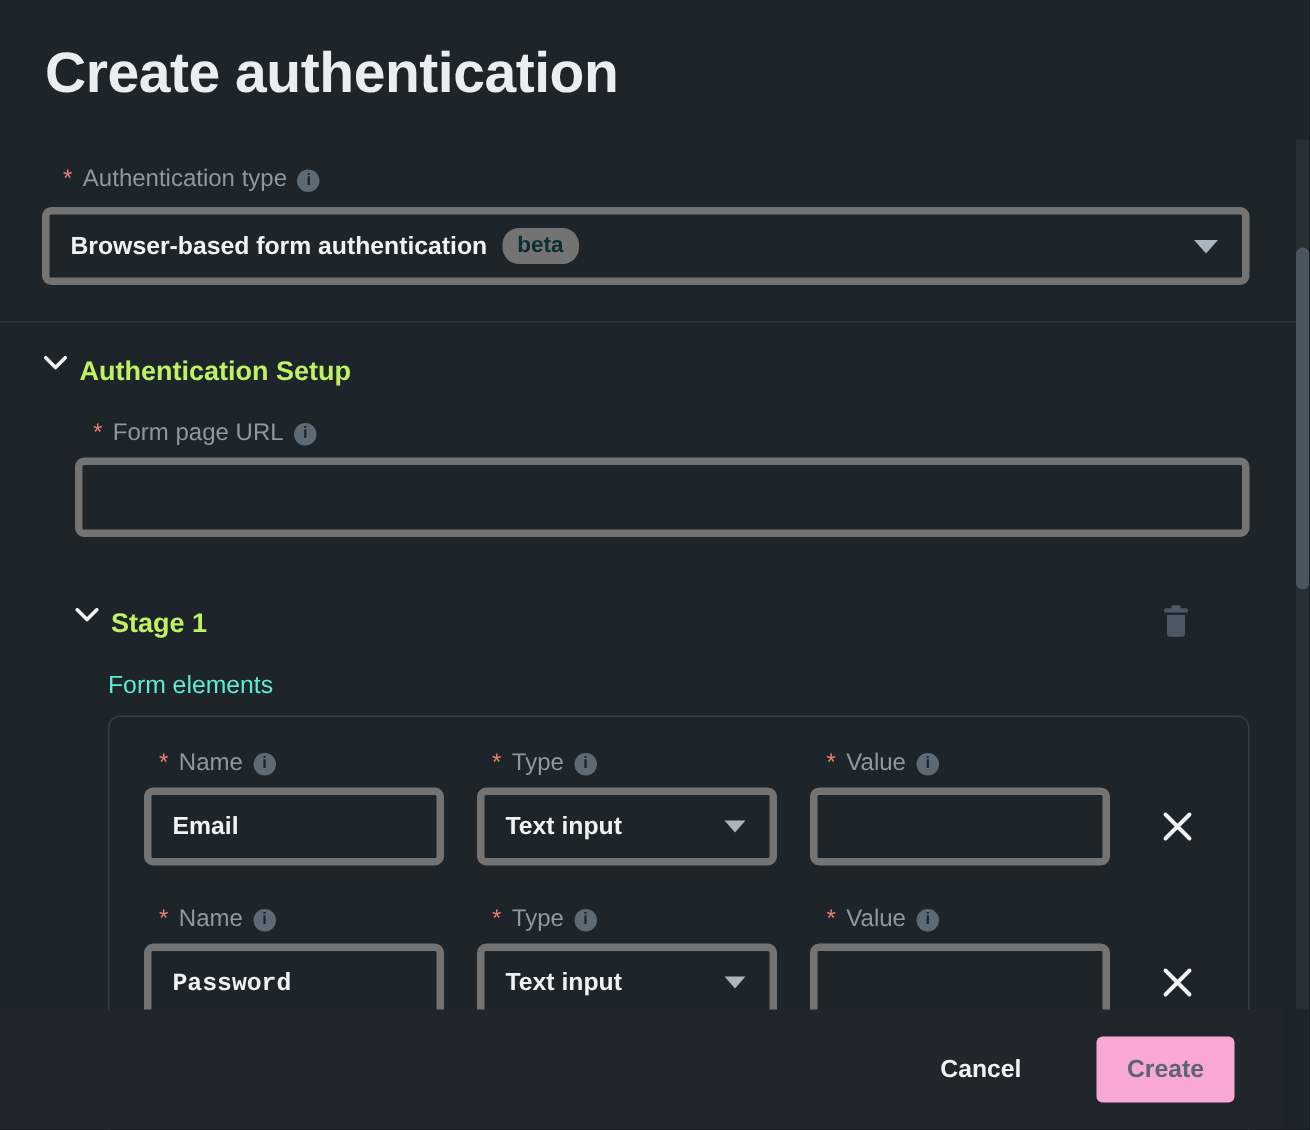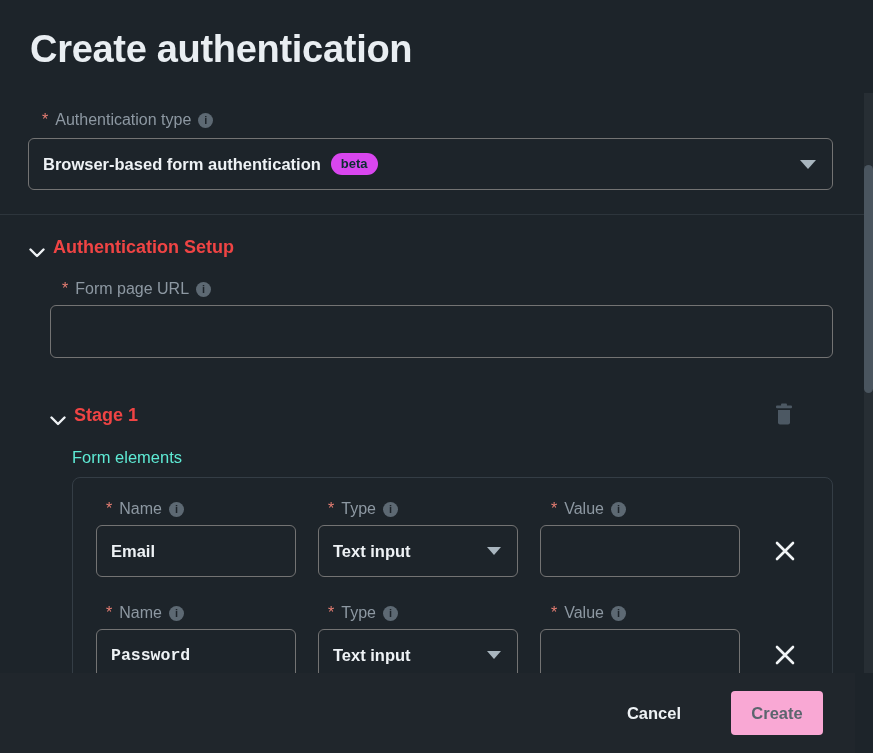--- a/index.html
+++ b/index.html
@@ -23,45 +23,45 @@
   .info-icon {
     width:15px; height:15px; border-radius:50%;
     background:#5d6973; color:#1d242a;
     font-size:11px; font-weight:bold; line-height:15px;
     display:inline-flex; align-items:center; justify-content:center;
     cursor:default; user-select:none;
   }
   
   .box {
     position:absolute; box-sizing:border-box;
-    background:transparent; border:1px solid #737373; border-radius:6px;
+    background:transparent; border:5px solid #737373; border-radius:6px;
     color:#eef2f5; font-size:16.5px; font-weight:600;
     font-family:"Liberation Sans", sans-serif;
   }
   .text-input { padding:0 14px; outline:none; }
   .select { display:flex; align-items:center; padding:0 16px 0 14px; cursor:pointer; }
   .caret {
     margin-left:auto; width:0; height:0;
     border-left:8px solid transparent; border-right:8px solid transparent;
     border-top:9px solid #a9b6bf;
   }
   .caret.small {
     border-left:7px solid transparent; border-right:7px solid transparent;
     border-top:8px solid #a9b6bf;
   }
   .badge {
-    margin-left:10px; background:#d946ef; color:#0c2d31;
-    font-size:13px; font-weight:bold; line-height:1;
+    margin-left:10px; background:#737373; color:#0c2d31;
+    font-size:15px; font-weight:bold; line-height:1;
     padding:4px 10px 5px; border-radius:11px; white-space:nowrap;
   }
   .divider { position:absolute; left:0; top:214px; width:864px; height:1px; background:#2d353c; }
   
   .section-header {
-    position:absolute; display:flex; align-items:flex-end; gap:8px;
-    color:#ef4444; font-size:18px; font-weight:bold; cursor:pointer;
+    position:absolute; display:flex; align-items:flex-start; gap:8px;
+    color:#bef264; font-size:18px; font-weight:bold; cursor:pointer;
     white-space:nowrap;
   }
   .icon-btn { position:absolute; background:none; border:none; padding:2px; cursor:pointer; }
   .plain-label { position:absolute; font-size:16.5px; color:#5eead4; }
   
   .rows-container {
     position:absolute; left:72px; top:477px; width:761px; height:300px;
     box-sizing:border-box; border:1px solid #343d45; border-radius:8px;
   }
   .rows-container .field-label { position:absolute; }

